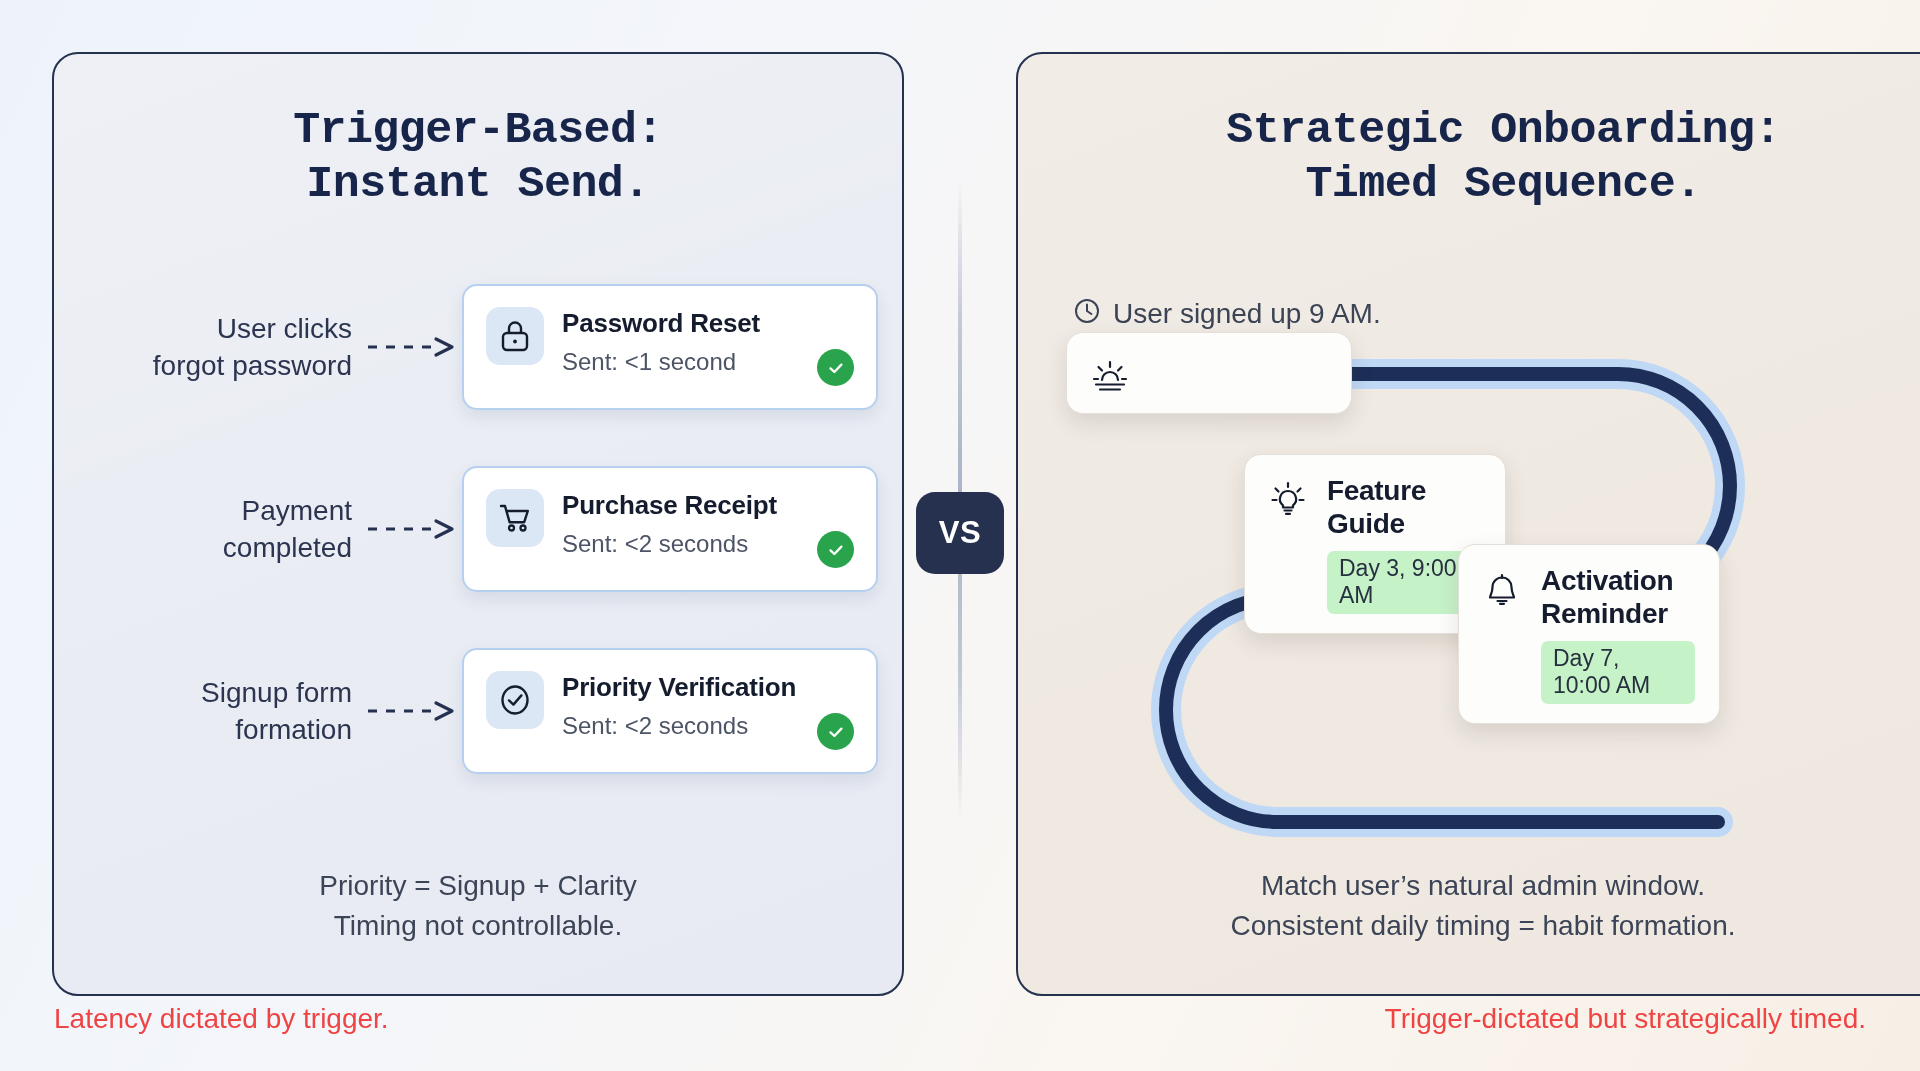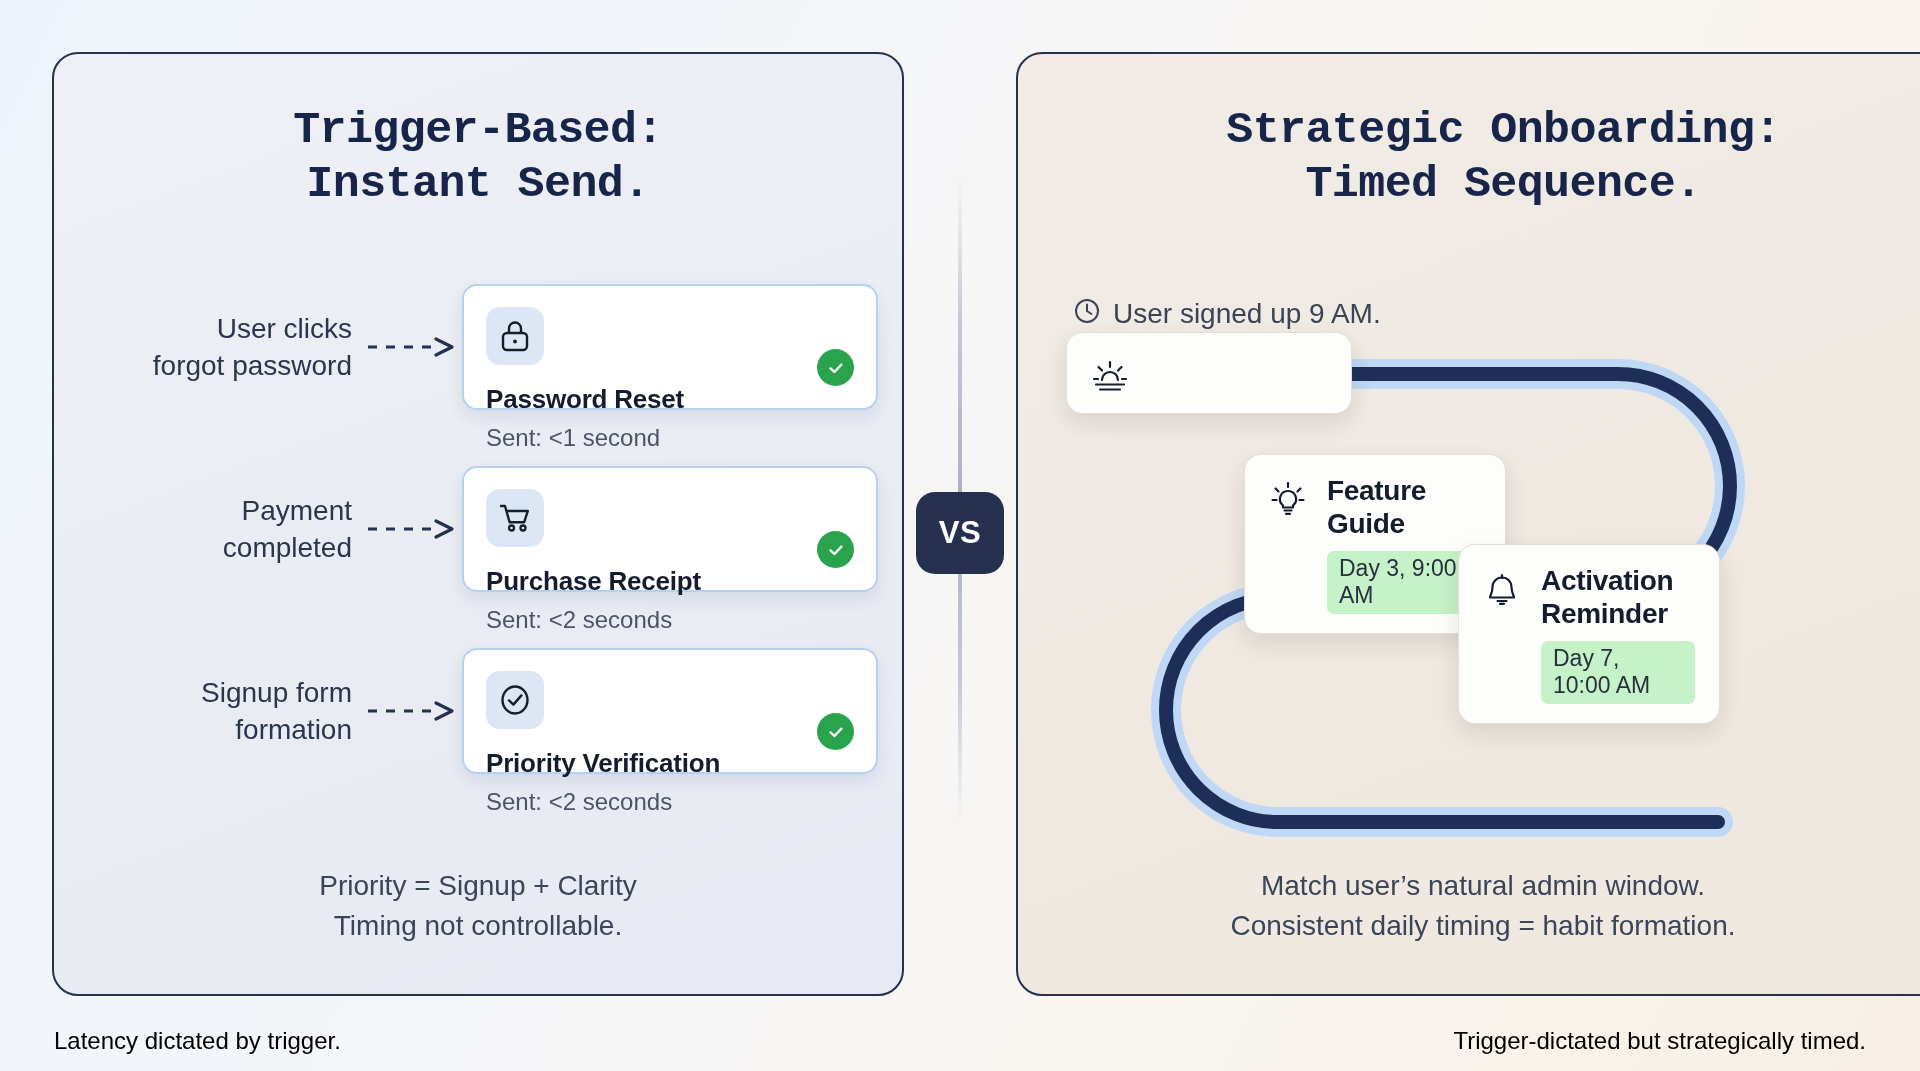--- a/index.html
+++ b/index.html
@@ -48,21 +48,21 @@
   .row-label {
     width:300px; text-align:right; padding-right:14px;
     font-size:28px; color:#2c3550; line-height:1.33;
   }
   .arrow { width:96px; height:24px; flex:0 0 96px; }
 
   .tcard {
     position:relative; width:416px; height:126px; background:#fff;
     border:2px solid #b6d0ef; border-radius:15px;
     box-shadow:0 7px 16px rgba(40,60,110,.10);
-    padding:21px 24px 0 22px; display:flex; gap:18px;flex-direction:column;
+    padding:21px 24px 0 22px; display:flex; gap:18px;
   }
   .tcard-ico {
     width:58px; height:58px; flex:0 0 58px; border-radius:14px;
     background:#dce7f6; display:flex; align-items:center; justify-content:center;
   }
   .tcard-body { padding-top:1px; }
   .tcard-title { font-size:26px; font-weight:bold; color:#141c2e; letter-spacing:-.2px; }
   .tcard-sub   { font-size:24px; color:#4c5465; margin-top:9px; }
   .check {
     position:absolute; right:22px; bottom:22px; width:37px; height:37px;
@@ -96,21 +96,21 @@
   .badge {
     display:inline-block; margin-top:10px; background:#c6f2c8;
     border-radius:7px; padding:4px 12px 5px;
     font-size:23px; color:#27303f;
   }
   #card-welcome    { left:48px;  top:278px; width:286px; }
   #card-feature    { left:226px; top:400px; width:262px; }
   #card-activation { left:440px; top:490px; width:262px; }
 
   .footnote {
-    position:absolute; bottom:16px; font-size:24px; color:#000000;
+    position:absolute; bottom:36px; font-size:28px; color:#ef4444;
   }
   .footnote-left  { left:54px; }
   .footnote-right { right:54px; }
 </style>
 </head>
 <body>
 
 <div class="panel panel-left">
   <div class="panel-title">
     <span>Trigger-Based:</span><br>

